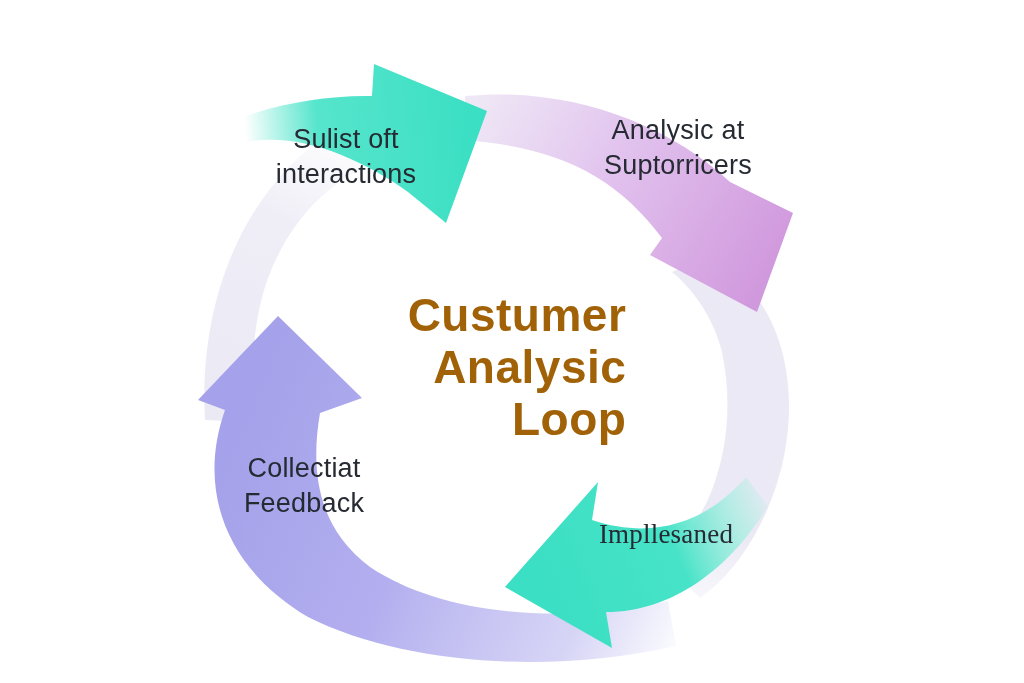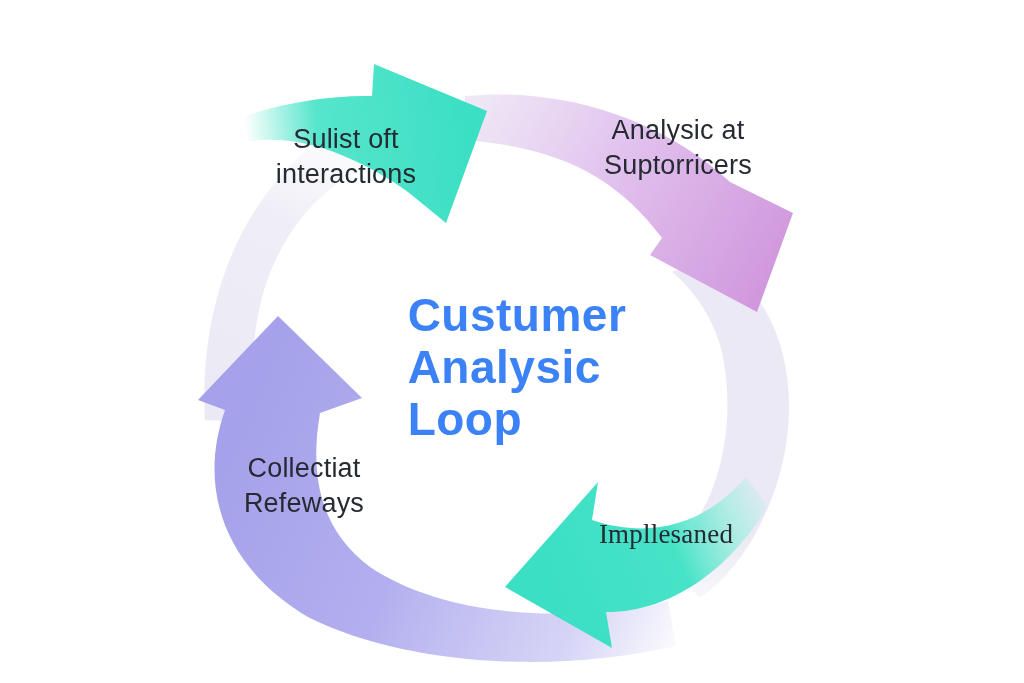--- a/index.html
+++ b/index.html
@@ -31,25 +31,25 @@
     font-weight: 500;
     color: #262a32;
     white-space: nowrap;
     letter-spacing: 0.2px;
   }
   .title {
     position: absolute;
     left: 517px;
     top: 289px;
     transform: translateX(-50%);
-    text-align: left;
+    text-align: right;
     font-size: 46px;
     line-height: 52px;
     font-weight: bold;
-    color: #3b82f6;
+    color: #a16207;
     letter-spacing: 0.5px;
     white-space: nowrap;
   }
   .label-1 { left: 306px; top: 122px; margin-left: 40px; }
   .label-2 { left: 678px; top: 113px; }
   .label-3 { left: 304px; top: 451px; }
   .label-4 { left: 666px; top: 517px; font-family: Liberation Serif, serif; }
 </style>
 </head>
 <body>
@@ -154,20 +154,20 @@
     <div>interactions</div>
   </div>
 
   <div class="label label-2">
     <div>Analysic at</div>
     <div>Suptorricers</div>
   </div>
 
   <div class="label label-3">
     <div>Collectiat</div>
-    <div>Refeways</div>
+    <div>Feedback</div>
   </div>
 
   <div class="label label-4">
     <div>Impllesaned</div>
   </div>
 
 </div>
 
 </body></html>

